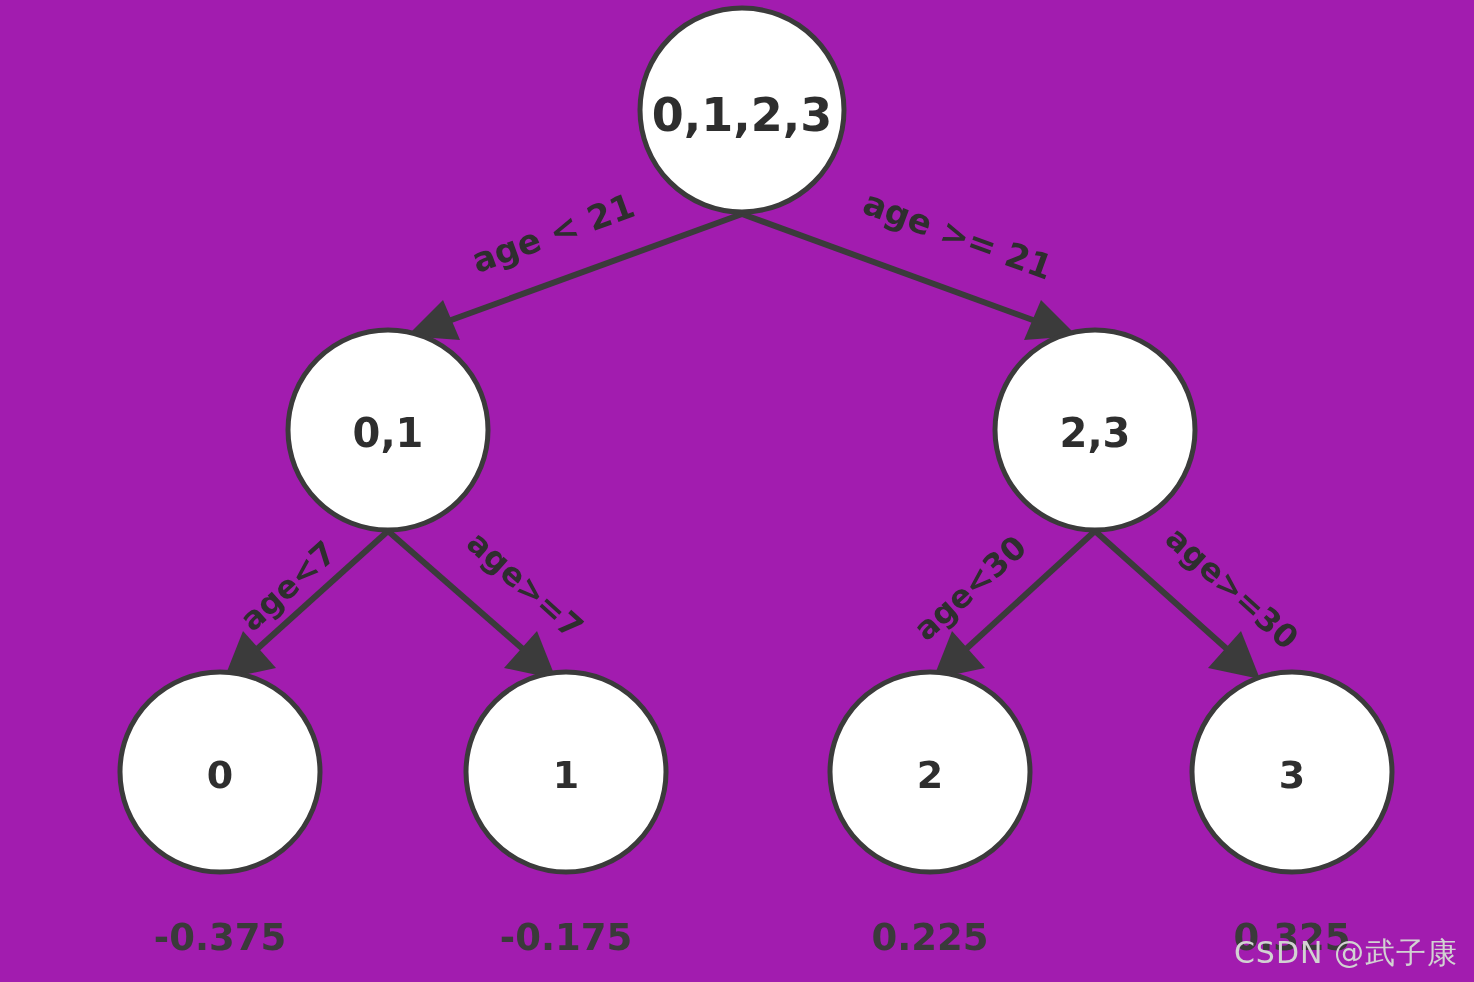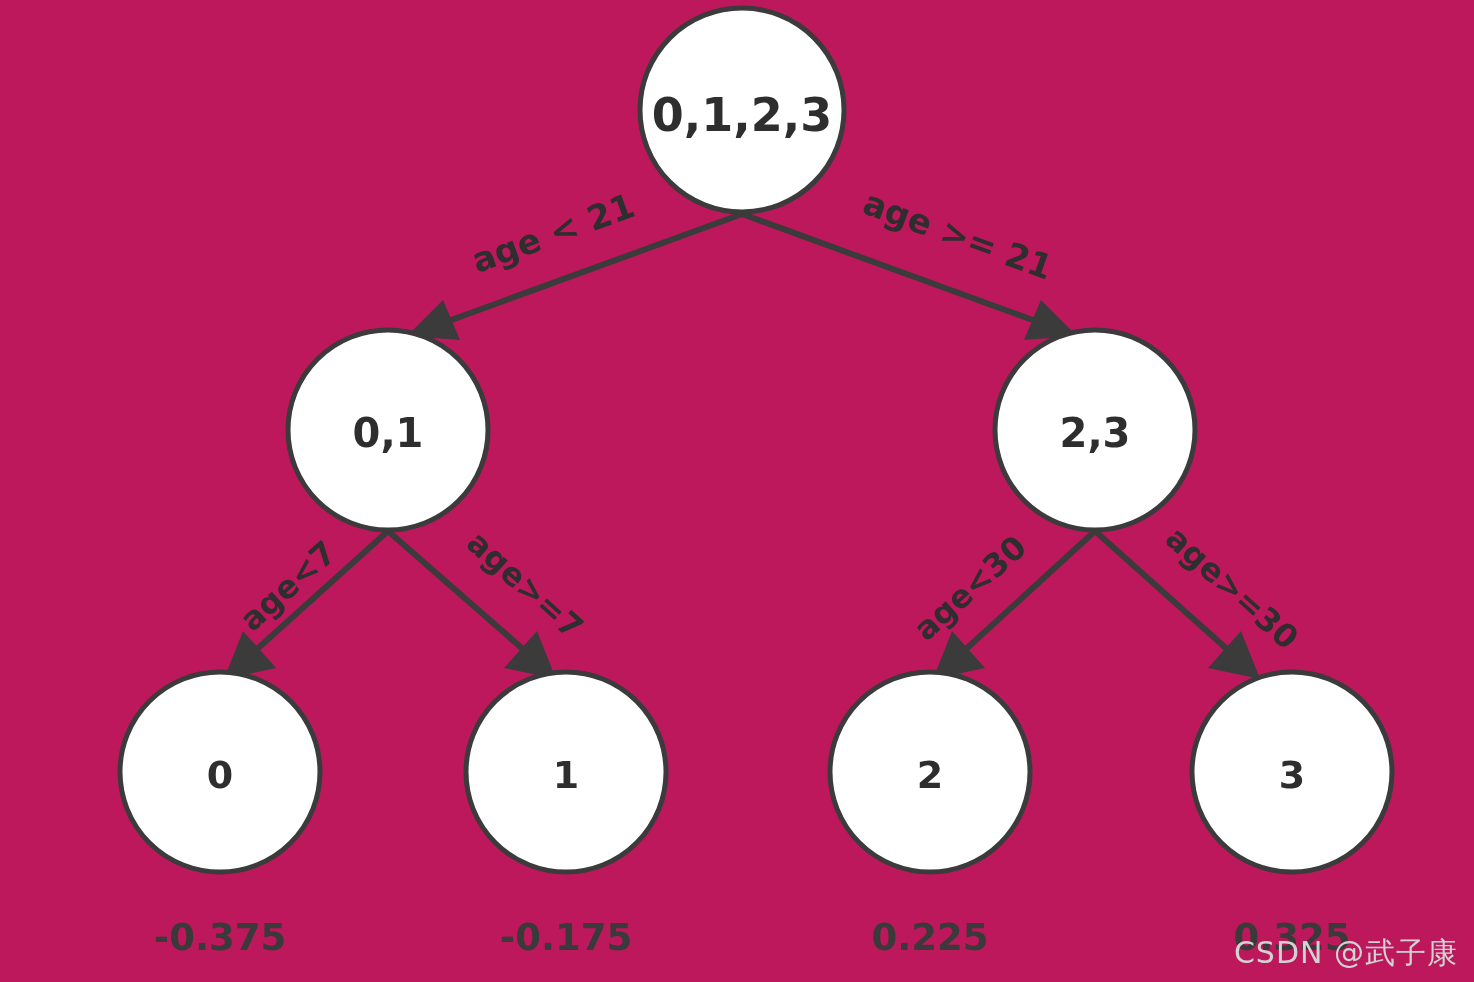--- a/index.html
+++ b/index.html
@@ -7,21 +7,21 @@
     padding: 0;
     background: #ffffff;
   }
   body {
     font-family: "DejaVu Sans", "Liberation Sans", sans-serif;
   }
   #canvas {
     position: relative;
     width: 1474px;
     height: 982px;
-    background: #be185d;
+    background: #a21caf;
     overflow: hidden;
   }
   #tree-svg {
     position: absolute;
     left: 0;
     top: 0;
     width: 1474px;
     height: 982px;
   }
   .node-circle {

